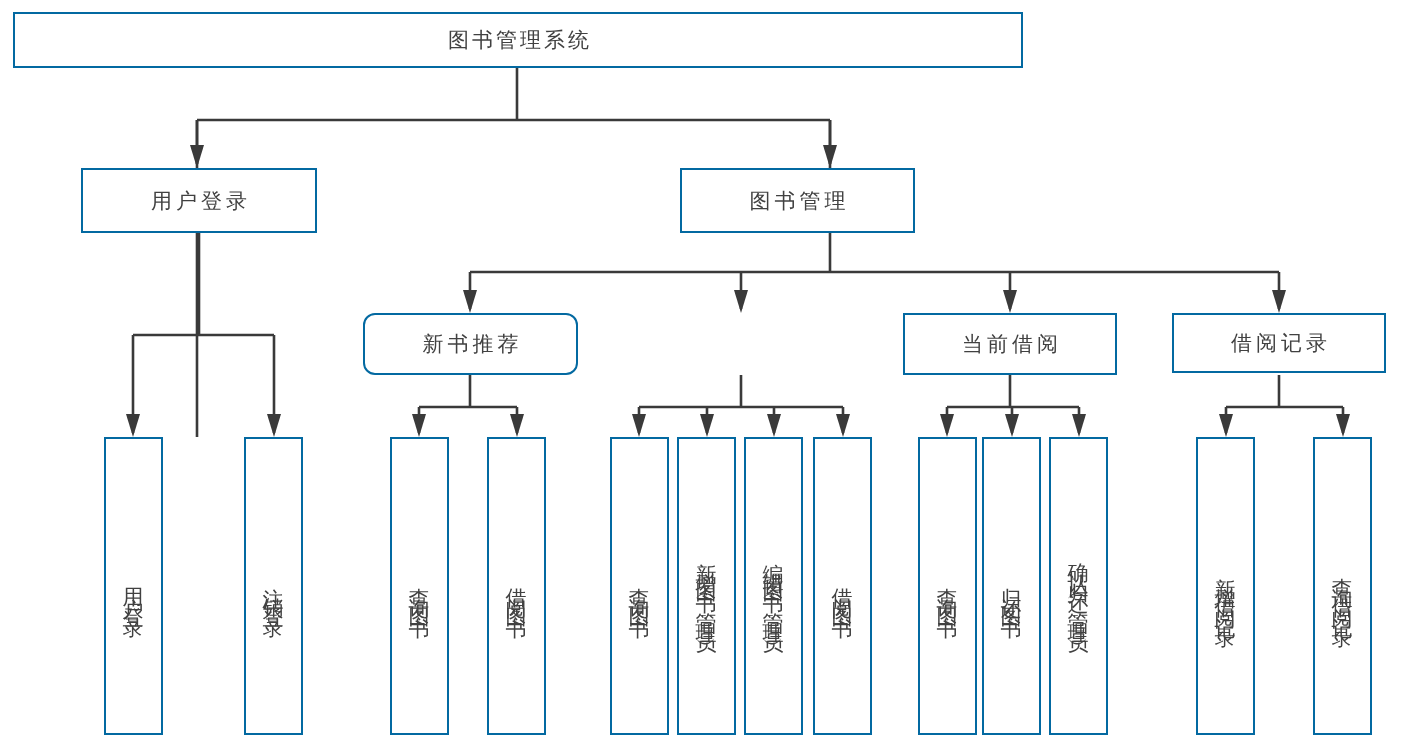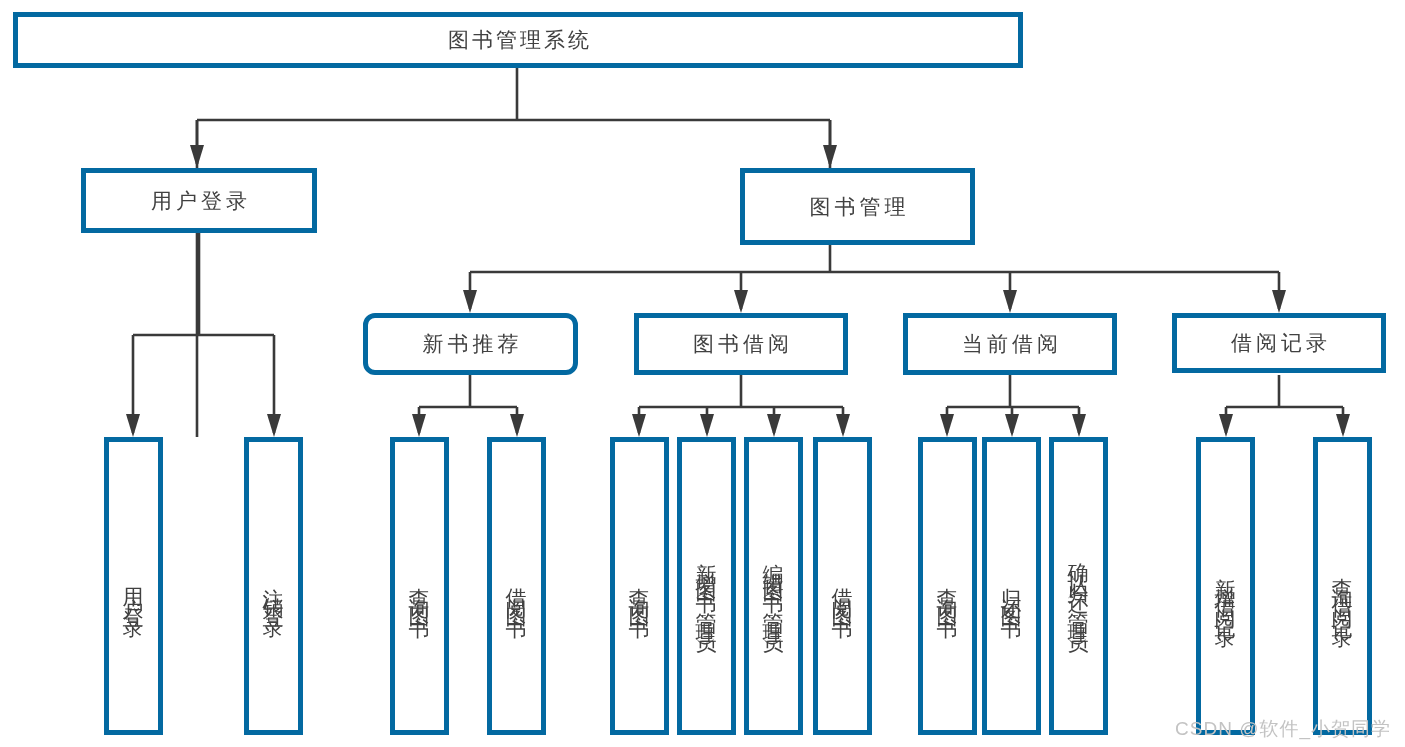--- a/index.html
+++ b/index.html
@@ -9,21 +9,21 @@
     background:#ffffff;
     font-family:"Liberation Sans","DejaVu Sans",sans-serif;
     overflow:hidden;
   }
   #wires{position:absolute;left:0;top:0;width:1405px;height:747px;}
   #wires path{stroke:#3a3a3a;stroke-width:2.6;fill:none;}
   #wires polygon{fill:#3a3a3a;stroke:none;}
   .box{
     position:absolute;
     background:#ffffff;
-    border:5px solid #0369a1;
+    border:2px solid #0369a1;
     box-sizing:border-box;
     display:flex;align-items:center;justify-content:center;
     color:#414141;
   }
   .h-box{font-size:21px;letter-spacing:4px;white-space:nowrap;text-indent:4px;}
   .root-box{font-size:21px;letter-spacing:3px;}
   .v-box{
     writing-mode:vertical-rl;
     text-orientation:mixed;
     font-size:21px;
@@ -79,24 +79,23 @@
     <polygon points="1072,414 1086,414 1079,437"></polygon>
 
     <path d="M1279,375 V407 M1226,407 H1343 M1226,407 V433 M1343,407 V433"></path>
     <polygon points="1219,414 1233,414 1226,437"></polygon>
     <polygon points="1336,414 1350,414 1343,437"></polygon>
   </svg>
 
   <div class="box h-box root-box" style="left:13px;top:12px;width:1010px;height:56px;">图书管理系统</div>
 
   <div class="box h-box" style="left:81px;top:168px;width:236px;height:65px;">用户登录</div>
-  <div class="box h-box" style="left:740px;top:168px;width:235px;height:77px;">图书管理</div>
+  <div class="box h-box" style="left:680px;top:168px;width:235px;height:65px;">图书管理</div>
 
   <div class="box h-box" style="left:363px;top:313px;width:215px;height:62px;border-radius:12px;">新书推荐</div>
-  <div class="box h-box" style="left:634px;top:313px;width:214px;height:62px;">图书借阅</div>
   <div class="box h-box" style="left:903px;top:313px;width:214px;height:62px;">当前借阅</div>
   <div class="box h-box" style="left:1172px;top:313px;width:214px;height:60px;">借阅记录</div>
 
   <div class="box v-box" style="left:104px;top:437px;width:59px;height:298px;">用户登录</div>
   <div class="box v-box" style="left:244px;top:437px;width:59px;height:298px;">注销登录</div>
 
   <div class="box v-box" style="left:390px;top:437px;width:59px;height:298px;">查询图书</div>
   <div class="box v-box" style="left:487px;top:437px;width:59px;height:298px;">借阅图书</div>
 
   <div class="box v-box" style="left:610px;top:437px;width:59px;height:298px;">查询图书</div>
@@ -104,15 +103,14 @@
   <div class="box v-box" style="left:744px;top:437px;width:59px;height:298px;">编辑图书（管理员）</div>
   <div class="box v-box" style="left:813px;top:437px;width:59px;height:298px;">借阅图书</div>
 
   <div class="box v-box" style="left:918px;top:437px;width:59px;height:298px;">查询图书</div>
   <div class="box v-box" style="left:982px;top:437px;width:59px;height:298px;">归还图书</div>
   <div class="box v-box" style="left:1049px;top:437px;width:59px;height:298px;">确认归还（管理员）</div>
 
   <div class="box v-box" style="left:1196px;top:437px;width:59px;height:298px;">新增借阅记录</div>
   <div class="box v-box" style="left:1313px;top:437px;width:59px;height:298px;">查询借阅记录</div>
 
-  <div id="watermark">CSDN @软件_小贺同学</div>
 
 </div>
 
 </body></html>

